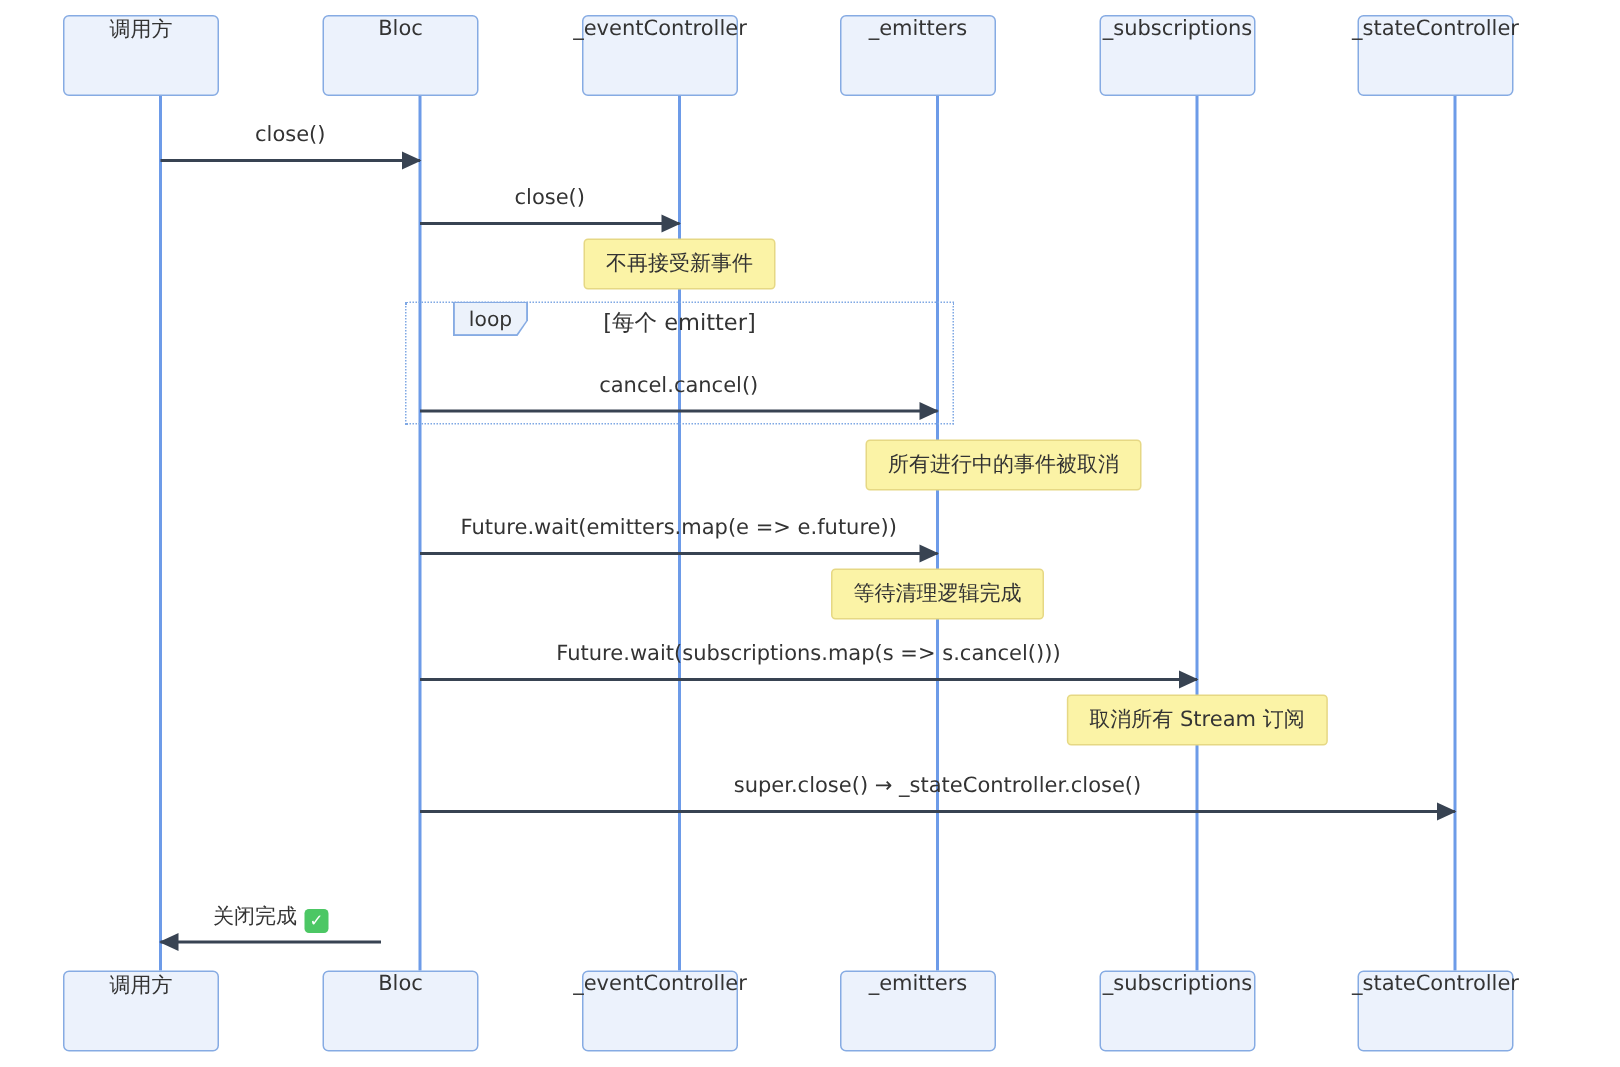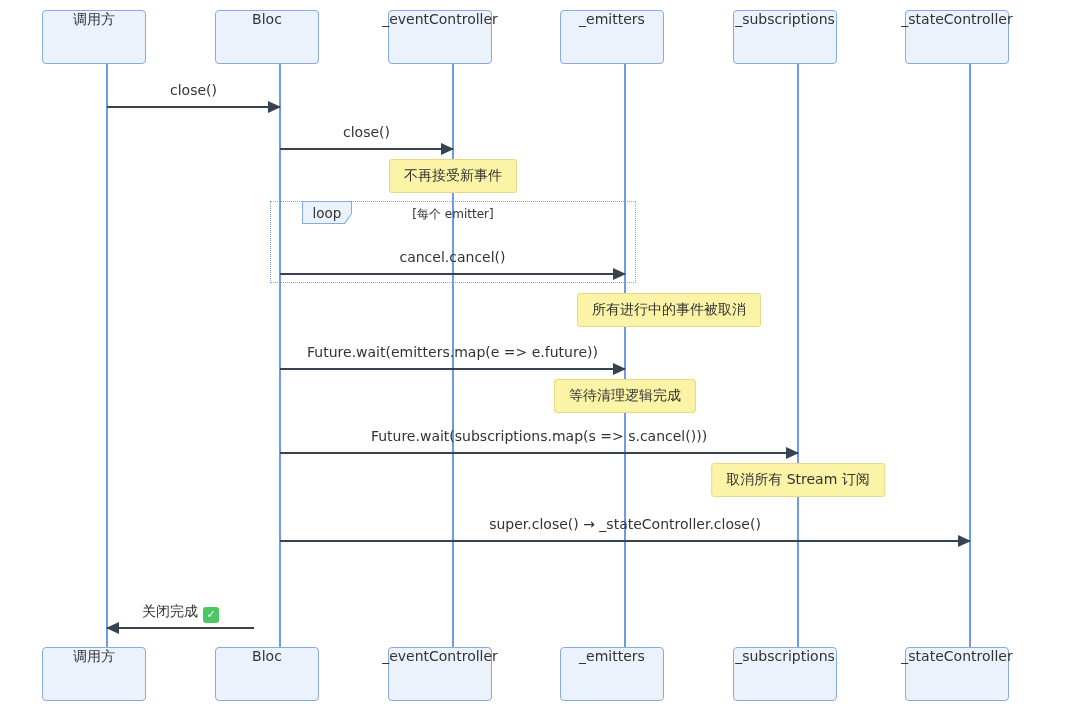--- a/index.html
+++ b/index.html
@@ -41,21 +41,21 @@
     font-size:14px;white-space:nowrap;z-index:3;
   }
   .loop-box{position:absolute;left:270px;top:201px;width:366px;height:82px;
     border:1.5px dotted var(--loop-border);z-index:1;box-sizing:border-box;}
   .loop-tab{position:absolute;top:-1px;left:-1px;width:50px;height:23px;
     background:var(--box-border);
     clip-path:polygon(0 0,100% 0,100% 55%,86% 100%,0 100%);margin-left:32px;}
   .loop-tab-inner{position:absolute;inset:1px;background:var(--loop-tab-fill);
     clip-path:polygon(0 0,100% 0,100% 55%,86% 100%,0 100%);
     display:flex;align-items:center;justify-content:center;font-size:13.5px;color:var(--text);}
-  .loop-cond{position:absolute;top:4px;left:0;right:0;text-align:center;font-size:12px;}
+  .loop-cond{position:absolute;top:4px;left:0;right:0;text-align:center;font-size:15px;}
   .check-badge{display:inline-block;width:16px;height:16px;line-height:16px;
     background:var(--check-green);color:#fff;border-radius:3px;font-size:11px;
     text-align:center;vertical-align:-2px;margin-left:5px;font-weight:bold;}
 </style>
 </head>
 <body>
 
 <div class="stage">
 
   <div class="lifeline" style="left:106px;"></div>

